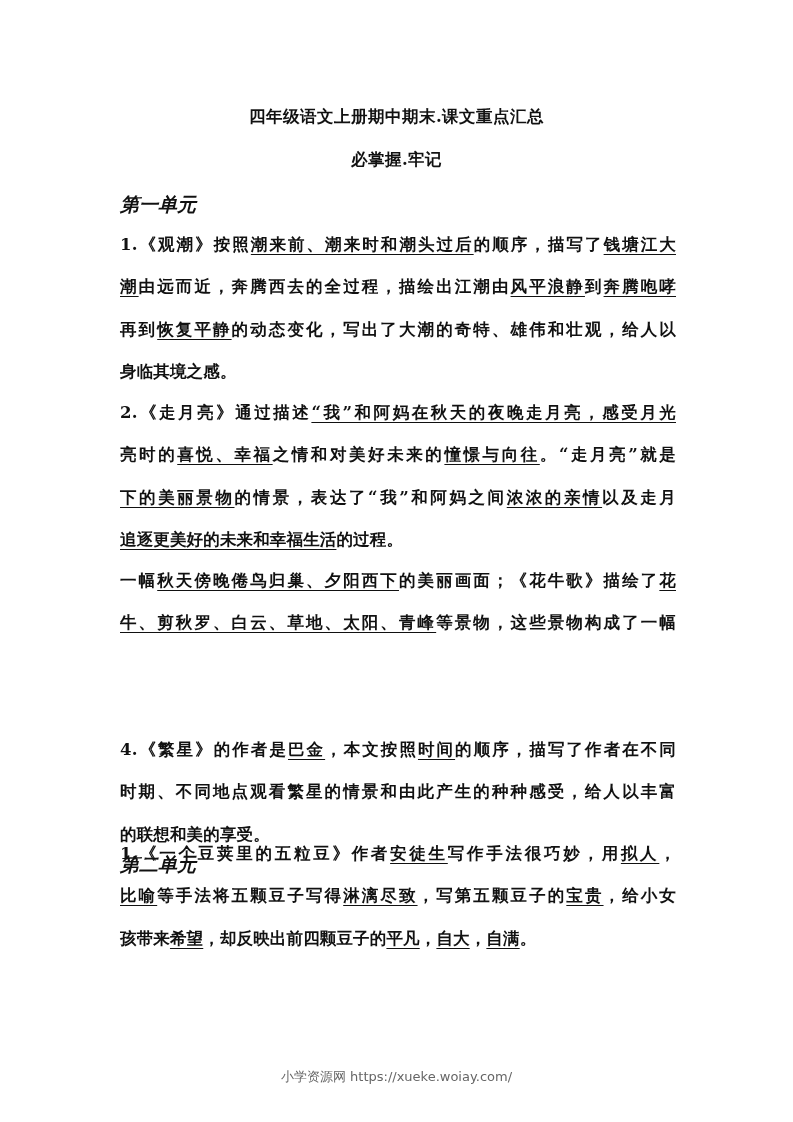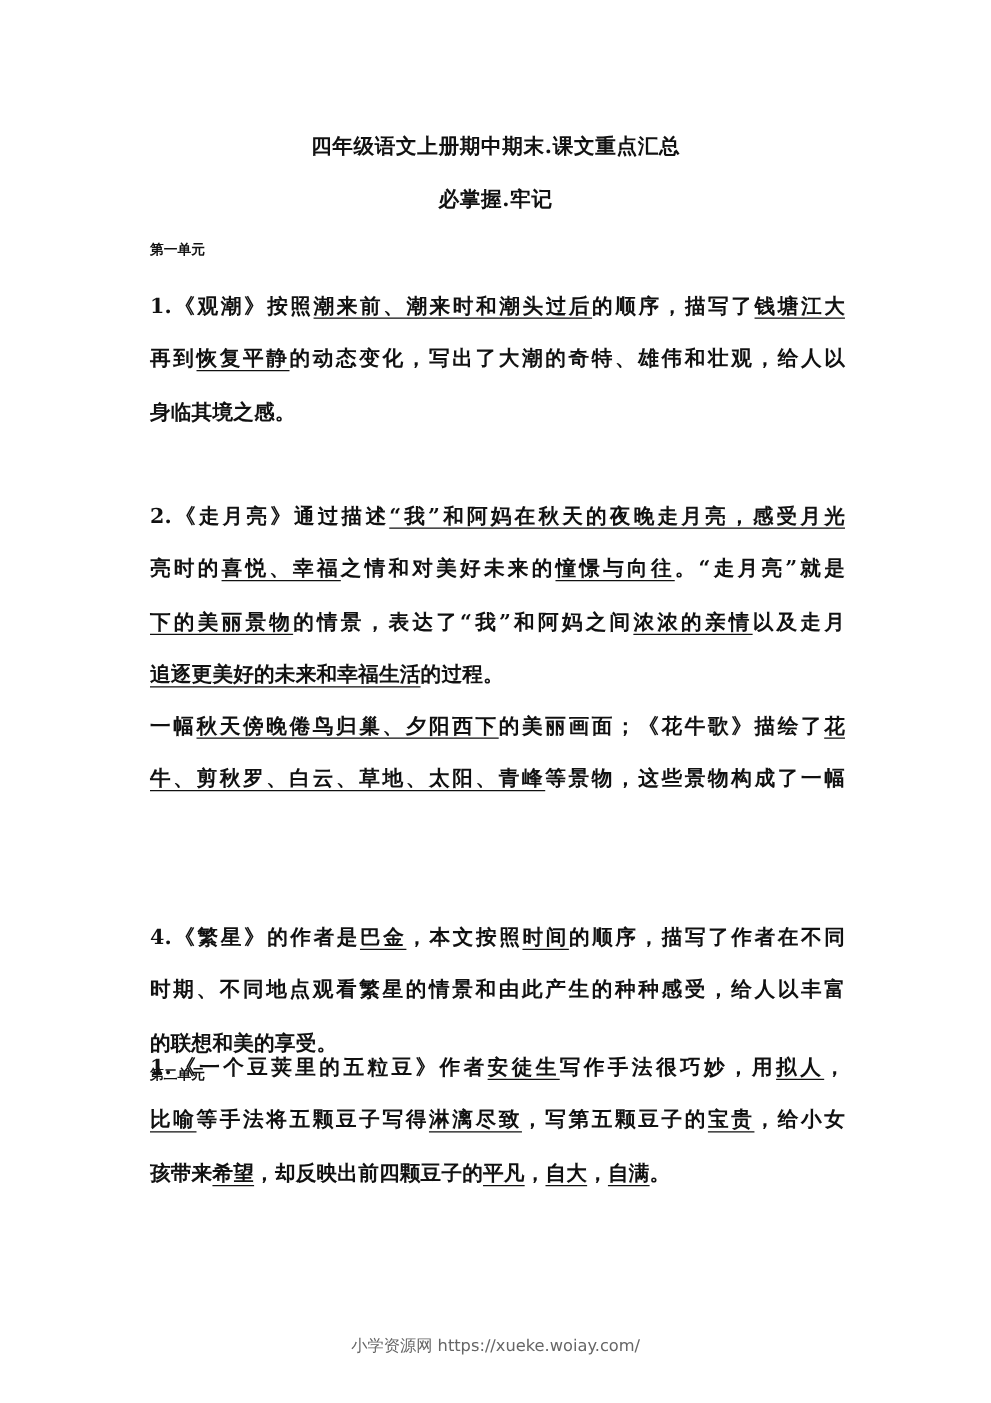--- a/index.html
+++ b/index.html
@@ -3,39 +3,40 @@
 <meta charset="utf-8">
 <style>
   html, body { margin:0; padding:0; background:#ffffff; }
   body { width:793px; height:1122px; position:relative; overflow:hidden;
          font-family:"DejaVu Serif","Liberation Serif",serif; color:#111; }
   .page { position:absolute; left:0; top:0; width:793px; height:1122px; }
   .title { position:absolute; left:0; width:793px; text-align:center;
            font-size:16.5px; font-weight:bold; letter-spacing:0.5px; }
   .t1 { top:106px; }
   .t2 { top:149px; }
-  .unit { position:absolute; left:120px; font-size:11px; font-weight:bold; }
+  .unit { position:absolute; left:120px; font-size:19px; font-weight:bold;font-style:italic; }
   .para { position:absolute; left:120px; width:556px; font-size:16.5px; font-weight:bold;
           line-height:42.3px; text-align:justify; text-align-last:left; letter-spacing:0.15px; }
   .line { display:block; white-space:nowrap; height:42.3px; text-align-last:justify; text-align:justify; }
   .line.last { text-align-last:left; }
   u { text-decoration:underline; text-underline-offset:4px; text-decoration-thickness:1px; }
   .footer { position:absolute; top:1068px; left:0; width:793px; text-align:center;
             font-family:"DejaVu Sans","Liberation Sans",sans-serif; font-size:13px; color:#666; }
 </style>
 </head>
 <body>
 
 <div class="page">
   <div class="title t1">四年级语文上册期中期末.课文重点汇总</div>
   <div class="title t2">必掌握.牢记</div>
 
   <div class="unit" style="top:192px">第一单元</div>
   <div class="para" style="top:224px">
       <span class="line"><span>1.《观潮》按照</span><u>潮来前、潮来时和潮头过后</u><span>的顺序，描写了</span><u>钱塘江大</u></span>
+      <span class="line"><u>潮</u><span>由远而近，奔腾西去的全过程，描绘出江潮由</span><u>风平浪静</u><span>到</span><u>奔腾咆哮</u></span>
       <span class="line"><span>再到</span><u>恢复平静</u><span>的动态变化，写出了大潮的奇特、雄伟和壮观，给人以</span></span>
       <span class="line last"><span>身临其境之感。</span></span>
     </div>
   <div class="para" style="top:392px">
       <span class="line"><span>2.《走月亮》通过描述</span><u>“我”和阿妈在秋天的夜晚走月亮，感受月光</u></span>
       <span class="line"><span>亮时的</span><u>喜悦、幸福</u><span>之情和对美好未来的</span><u>憧憬与向往</u><span>。“走月亮”就是</span></span>
       <span class="line"><u>下的美丽景物</u><span>的情景，表达了“我”和阿妈之间</span><u>浓浓的亲情</u><span>以及走月</span></span>
       <span class="line last"><u>追逐更美好的未来和幸福生活</u><span>的过程。</span></span>
     </div>
   <div class="para" style="top:560px">

